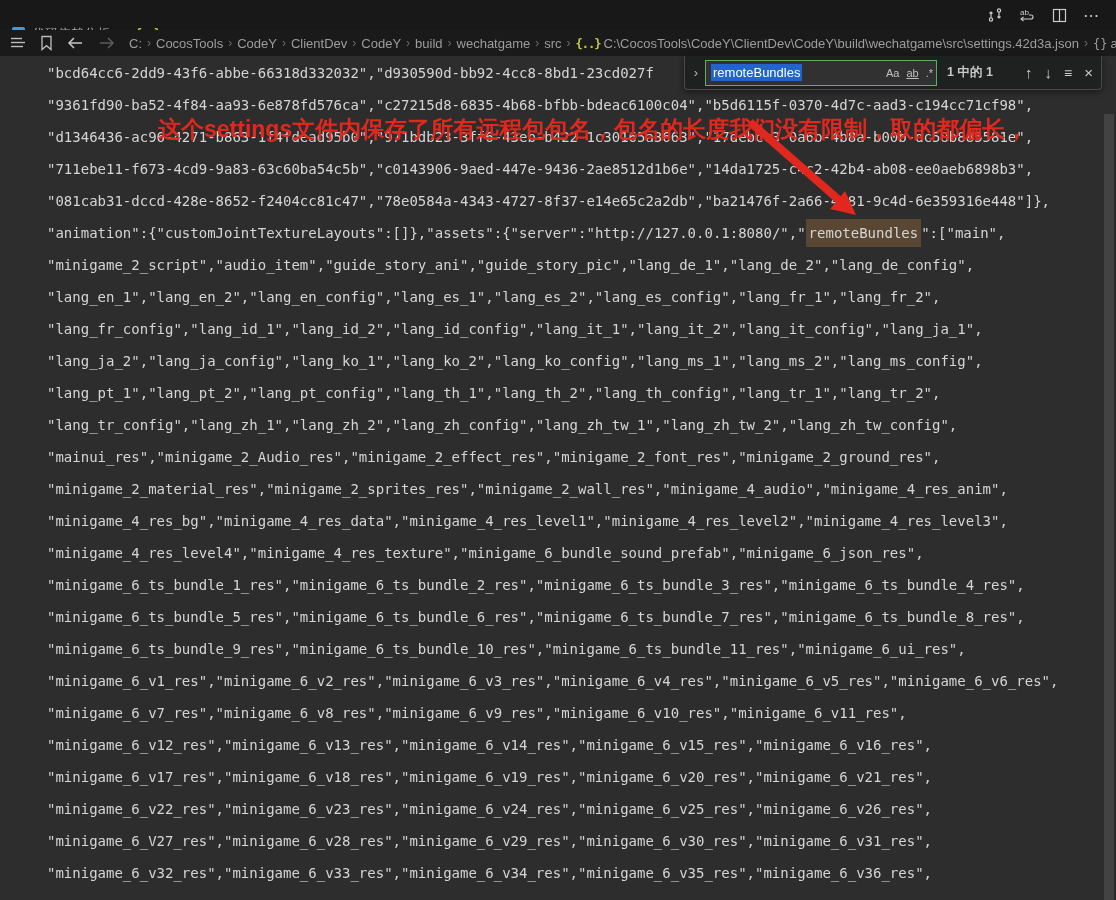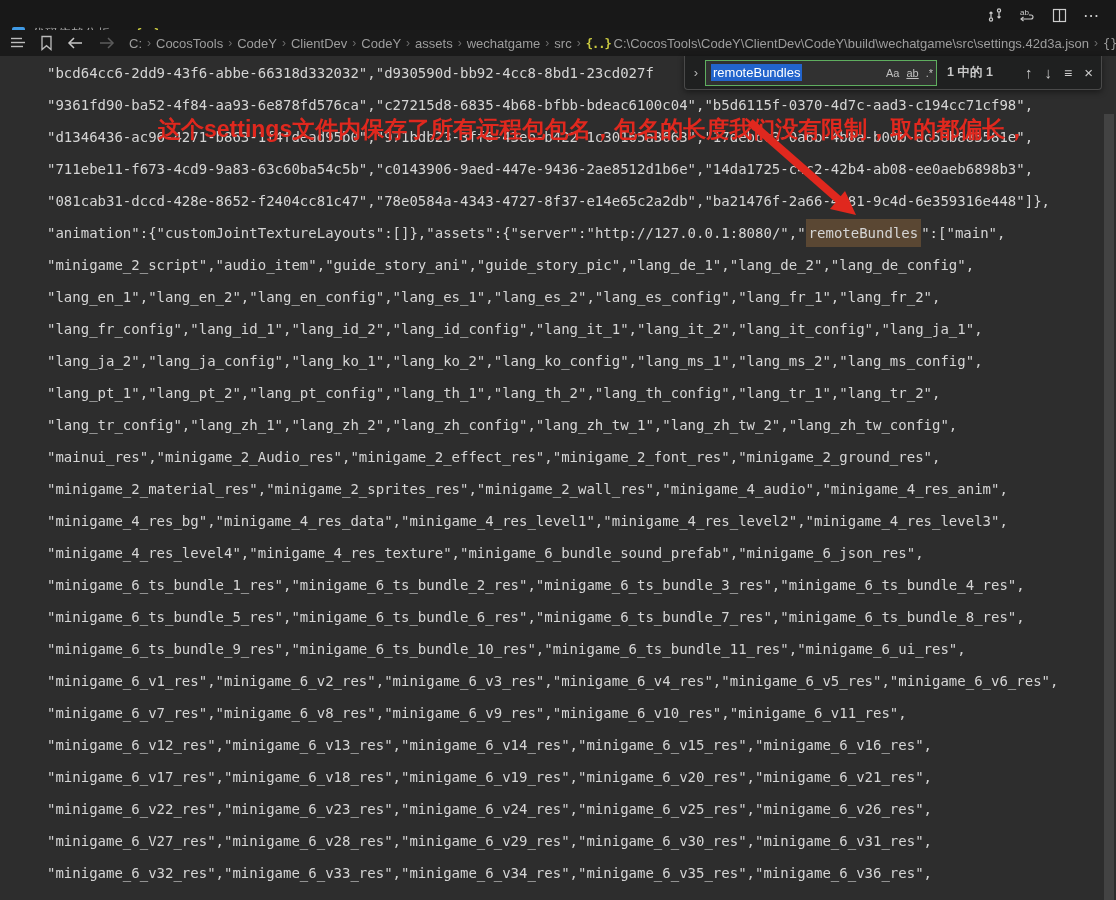--- a/index.html
+++ b/index.html
@@ -159,21 +159,21 @@
         <span class="crumb">C:</span>
         <span class="crumb-sep">›</span>
         <span class="crumb">CocosTools</span>
         <span class="crumb-sep">›</span>
         <span class="crumb">CodeY</span>
         <span class="crumb-sep">›</span>
         <span class="crumb">ClientDev</span>
         <span class="crumb-sep">›</span>
         <span class="crumb">CodeY</span>
         <span class="crumb-sep">›</span>
-        <span class="crumb">assets</span>
+        <span class="crumb">build</span>
         <span class="crumb-sep">›</span>
         <span class="crumb">wechatgame</span>
         <span class="crumb-sep">›</span>
         <span class="crumb">src</span>
         <span class="crumb-sep">›</span>
         <span class="crumb"><span class="json-icon">{..}</span>C:\CocosTools\CodeY\ClientDev\CodeY\build\wechatgame\src\settings.42d3a.json</span>
         <span class="crumb-sep">›</span>
         <span class="crumb"><span class="sym-icon">{}</span>as</span>
       </span>
   </div>

